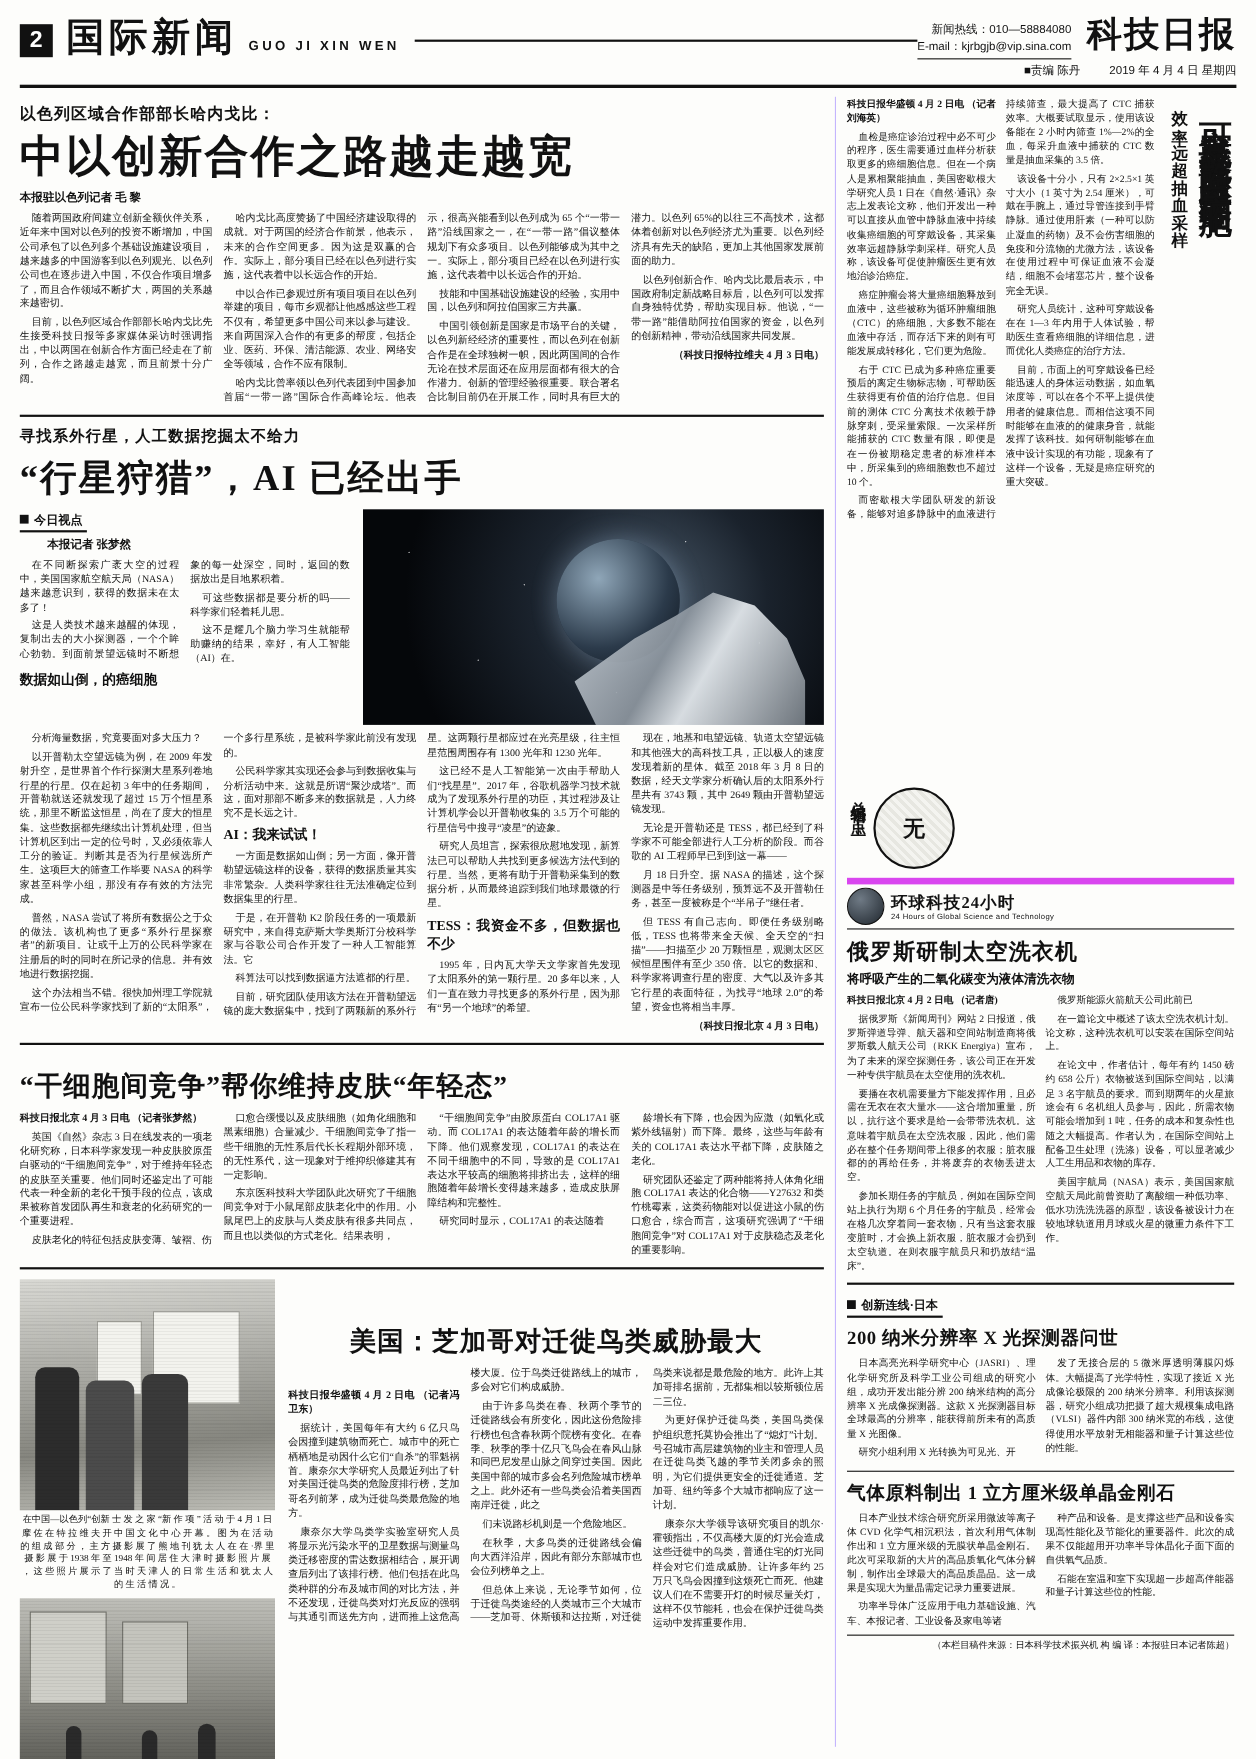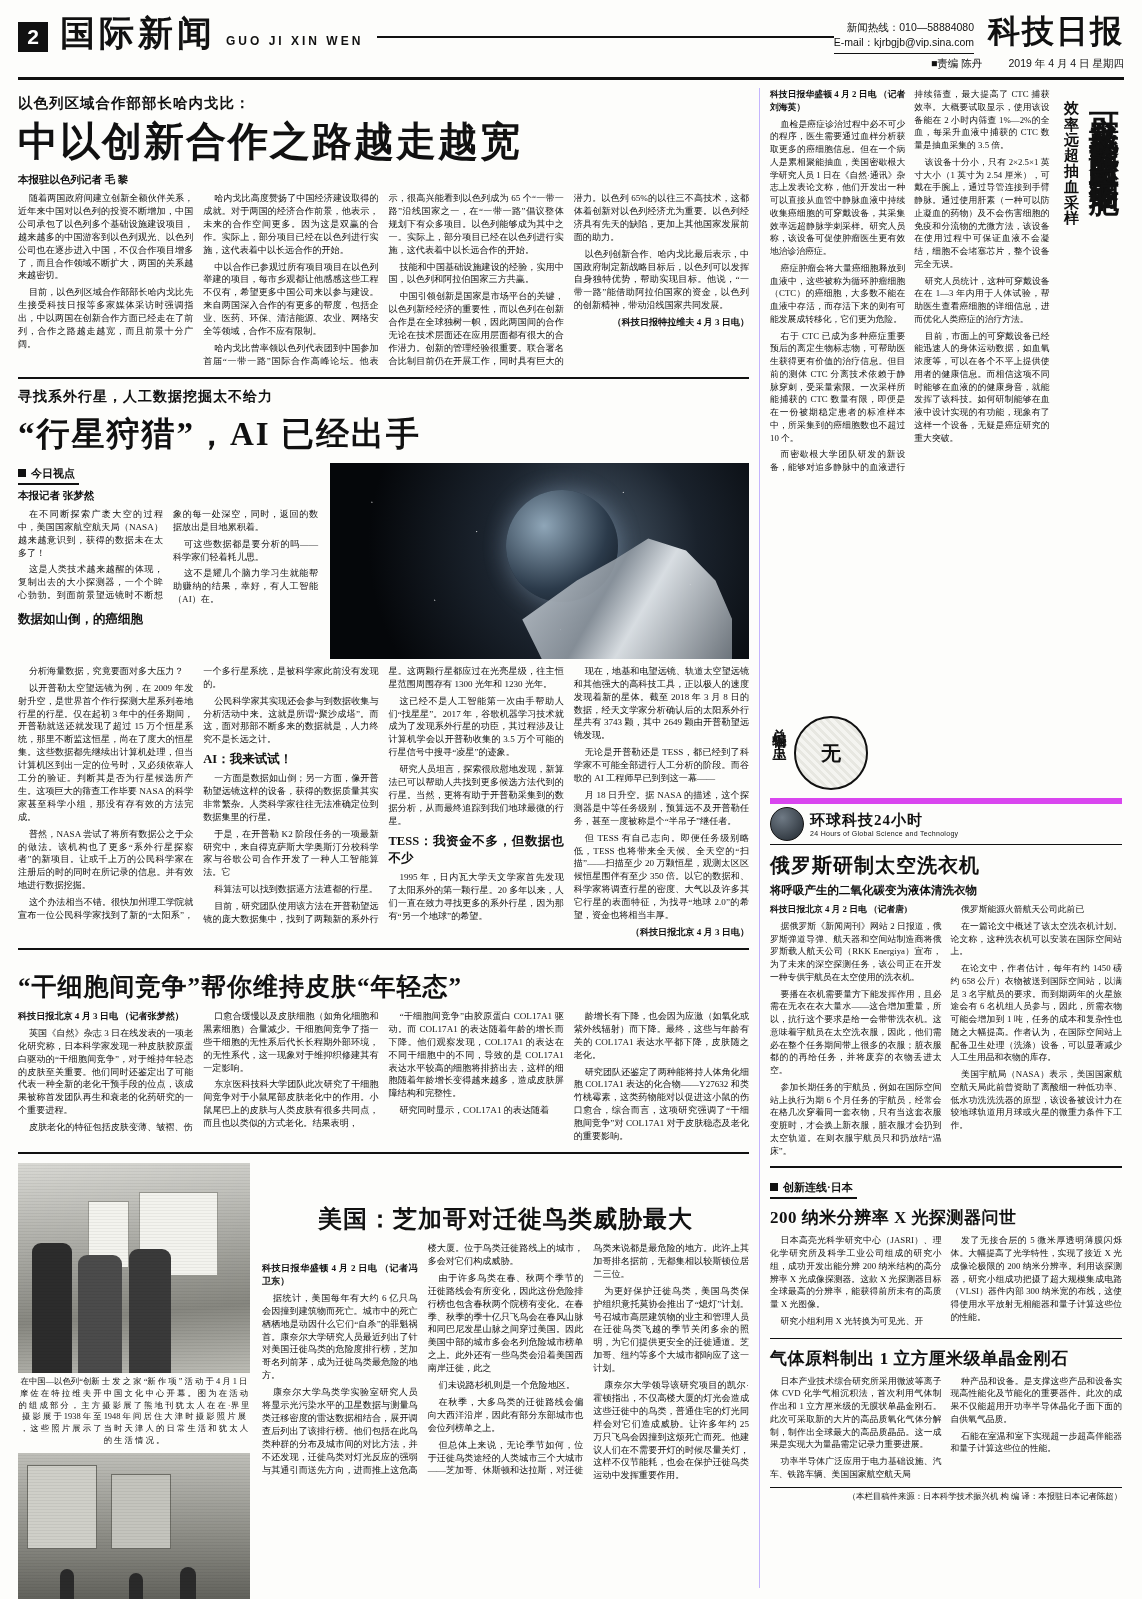--- a/index.html
+++ b/index.html
@@ -170,21 +170,21 @@
 
       <div>
         <div class="hl2-kicker">寻找系外行星，人工数据挖掘太不给力</div>
         <div class="hl2">“行星狩猎”，AI 已经出手</div>
 
         <div style="display:flex; gap:12px;">
           <div style="width:300px;">
             <div class="tag">
               <span class="sq"></span><span>今日视点</span>
             </div>
-            <div class="byline" style="margin-top:4px;">本报记者 张梦然</div>
+            <div class="byline" style="margin-top:4px;margin-left:25px;">本报记者 张梦然</div>
             <div class="cols c2" style="margin-top:5px;">
               <p>在不同断探索广袤大空的过程中，美国国家航空航天局（NASA）越来越意识到，获得的数据未在太多了！</p>
               <p>这是人类技术越来越醒的体现，复制出去的大小探测器，一个个眸心勃勃。到面前景望远镜时不断想象的每一处深空，同时，返回的数据放出是目地累积着。</p>
               <p>可这些数据都是要分析的吗——科学家们轻着耗儿思。</p>
               <p>这不是耀几个脑力学习生就能帮助赚纳的结果，幸好，有人工智能（AI）在。</p>
             </div>
             <div class="sub-h">数据如山倒，的癌细胞</div>
           </div>
           <div style="flex:1;">
             <div class="space-img">
@@ -344,21 +344,21 @@
           <p>发了无接合层的 5 微米厚透明薄膜闪烁体。大幅提高了光学特性，实现了接近 X 光成像论极限的 200 纳米分辨率。利用该探测器，研究小组成功把摄了超大规模集成电路（VLSI）器件内部 300 纳米宽的布线，这使得使用水平放射无相能器和量子计算这些位的性能。</p>
         </div>
       </div>
 
       <div class="rule"></div>
 
       <div>
         <div class="r-title2">气体原料制出 1 立方厘米级单晶金刚石</div>
         <div class="r-cols" style="column-count:2;">
           <p>日本产业技术综合研究所采用微波等离子体 CVD 化学气相沉积法，首次利用气体制作出和 1 立方厘米级的无膜状单晶金刚石。此次可采取新的大片的高品质氧化气体分解制，制作出全球最大的高品质晶品。这一成果是实现大为量晶需定记录力重要进展。</p>
-          <p>功率半导体广泛应用于电力基础设施、汽车、铁路车辆、美国国家航空航天局</p>
+          <p>功率半导体广泛应用于电力基础设施、汽车、本报记者、工业设备及家电等诸</p>
           <p>种产品和设备。是支撑这些产品和设备实现高性能化及节能化的重要器件。此次的成果不仅能超用开功率半导体晶化子面下面的自供氧气品质。</p>
           <p>石能在室温和室下实现超一步超高伴能器和量子计算这些位的性能。</p>
         </div>
         <div class="editor-note">（本栏目稿件来源：日本科学技术振兴机 构 编 译：本报驻日本记者陈超）</div>
       </div>
     </div>
   </div>
 </div>
 
 </body></html>

